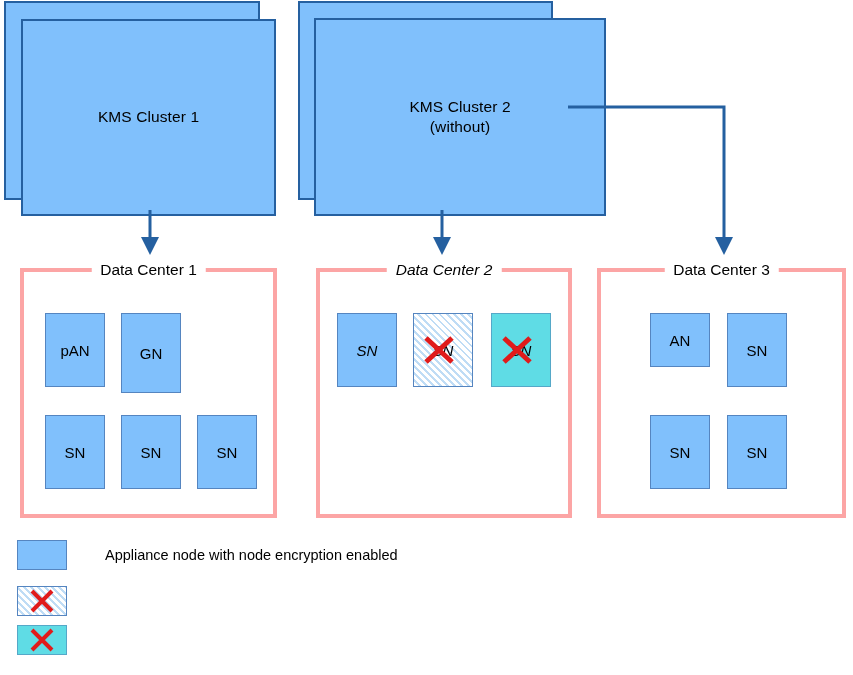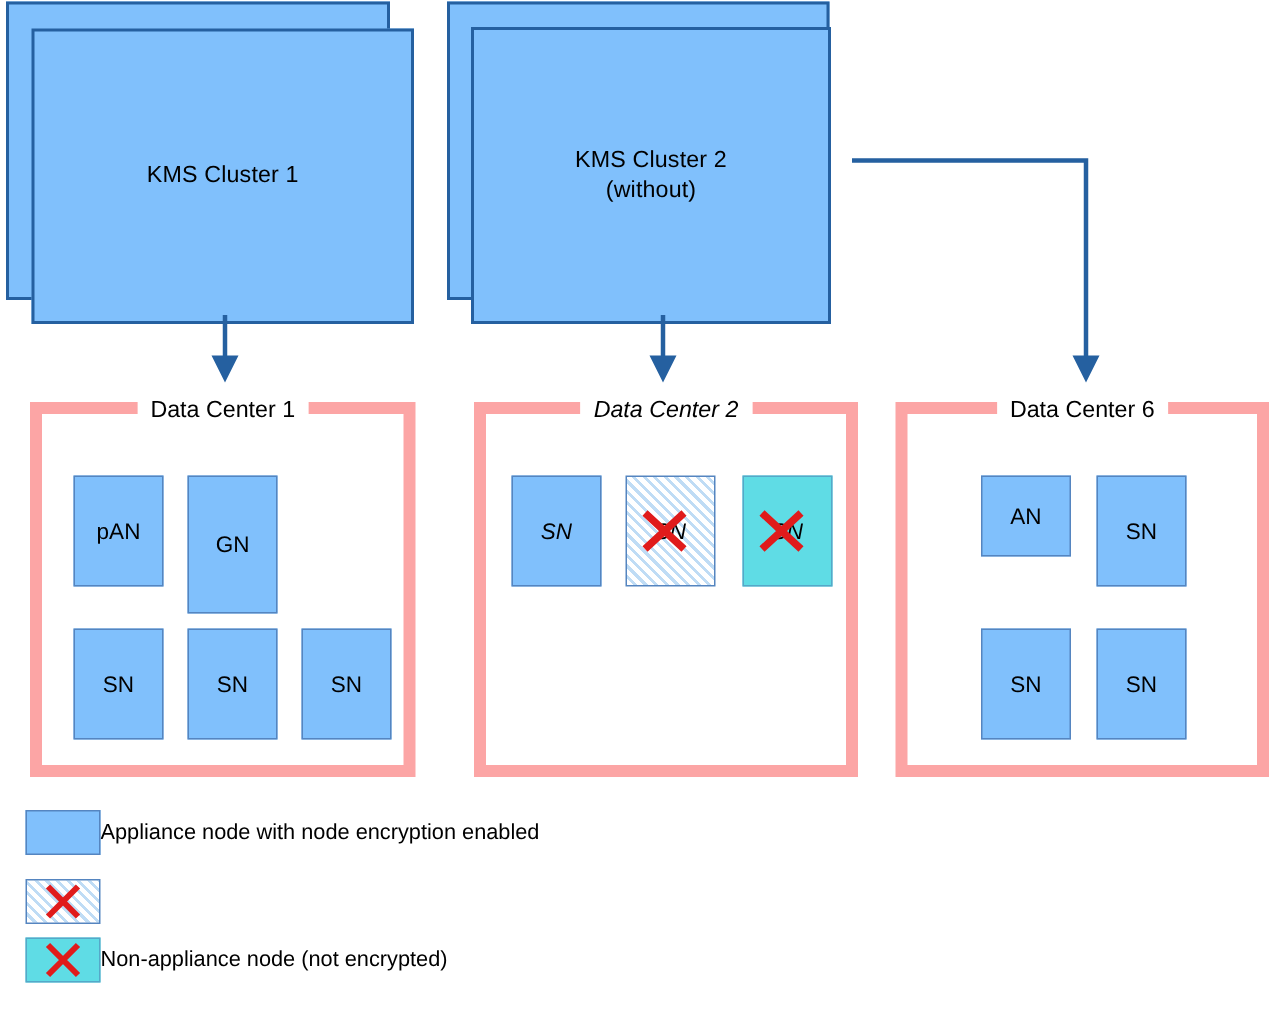--- a/index.html
+++ b/index.html
@@ -39,21 +39,21 @@
   .kms-label {
     font-size: 15.5px;
     color: #000000;
     line-height: 1.32;
     letter-spacing: 0.1px;
   }
 
   
   .dc-panel {
     position: absolute;
-    border: 8px solid #fca5a5;
+    border: 4px solid #fca5a5;
     box-sizing: border-box;
     background: transparent;
   }
   .dc-title {
     position: absolute;
     top: -11px;
     left: 50%;
     transform: translateX(-50%);
     background: #ffffff;
     padding: 0 9px;
@@ -129,20 +129,21 @@
       #ffffff 0px, #ffffff 3px,
       #BFDCF5 3px, #BFDCF5 5px
     );
   }
   .legend-x {
     position: absolute;
     left: 50%; top: 50%;
     transform: translate(-50%, -50%);
   }
   .legend-label {
+    margin-left: 38px;
     font-size: 14.5px;
     color: #000000;
     white-space: nowrap;
   }
 </style>
 </head>
 <body>
 
 <div id="stage">
 
@@ -150,21 +151,21 @@
     <div class="kms-card back" style="left:4px; top:1px; width:256px; height:199px;"></div>
     <div class="kms-card front" style="left:21px; top:19px; width:255px; height:197px;">
       <div class="kms-label">
         <div>KMS Cluster 1</div>
       </div>
     </div>
   </div>
 
   <div class="kms-group" style="left:0px; top:0px; width:600px; height:220px;">
     <div class="kms-card back" style="left:298px; top:1px; width:255px; height:199px;"></div>
-    <div class="kms-card front" style="left:314px; top:18px; width:240px; height:198px;">
+    <div class="kms-card front" style="left:314px; top:18px; width:292px; height:198px;">
       <div class="kms-label">
         <div>KMS Cluster 2</div>
         <div>(without)</div>
       </div>
     </div>
   </div>
 
   <svg class="conn" style="left:128px; top:210px;" width="44" height="48" viewBox="0 0 44 48">
     <path d="M22,0 L22,30" stroke="#2560A0" stroke-width="3" fill="none"></path>
     <path d="M22,45 L13,27 L31,27 Z" fill="#2560A0"></path>
@@ -179,21 +180,21 @@
     <path d="M2,7 L158,7 L158,138" stroke="#2560A0" stroke-width="3" fill="none"></path>
     <path d="M158,155 L149,137 L167,137 Z" fill="#2560A0"></path>
   </svg>
 
   <div class="dc-panel" style="left:20px; top:268px; width:257px; height:250px;">
     <div class="dc-title">Data Center 1</div>
 
     <div class="node enc" style="left:21px; top:41px; width:60px; height:74px;">
       <span class="node-text">pAN</span>
     </div>
-    <div class="node enc" style="left:97px; top:41px; width:60px; height:92px;">
+    <div class="node enc" style="left:97px; top:41px; width:60px; height:80px;">
       <span class="node-text">GN</span>
     </div>
     <div class="node enc" style="left:21px; top:143px; width:60px; height:74px;">
       <span class="node-text">SN</span>
     </div>
     <div class="node enc" style="left:97px; top:143px; width:60px; height:74px;">
       <span class="node-text">SN</span>
     </div>
     <div class="node enc" style="left:173px; top:143px; width:60px; height:74px;">
       <span class="node-text">SN</span>
@@ -216,21 +217,21 @@
 
     <div class="node teal" style="left:171px; top:41px; width:60px; height:74px;">
       <span class="node-text">SN</span>
       <svg class="xmark" width="34" height="30" viewBox="0 0 34 30" style="margin-left:-4px;">
         <path d="M4,3 L30,27 M30,3 L4,27" stroke="#E01B1B" stroke-width="5" stroke-linecap="butt"></path>
       </svg>
     </div>
   </div>
 
   <div class="dc-panel" style="left:597px; top:268px; width:249px; height:250px;">
-    <div class="dc-title">Data Center 6</div>
+    <div class="dc-title">Data Center 3</div>
 
     <div class="node enc" style="left:49px; top:41px; width:60px; height:54px;">
       <span class="node-text">AN</span>
     </div>
     <div class="node enc" style="left:126px; top:41px; width:60px; height:74px;">
       <span class="node-text">SN</span>
     </div>
     <div class="node enc" style="left:49px; top:143px; width:60px; height:74px;">
       <span class="node-text">SN</span>
     </div>
@@ -253,18 +254,17 @@
         </svg>
       </div>
     </div>
 
     <div class="legend-row" style="left:0px; top:85px;">
       <div class="legend-swatch teal">
         <svg class="legend-x" width="26" height="24" viewBox="0 0 26 24">
           <path d="M3,2 L23,22 M23,2 L3,22" stroke="#E01B1B" stroke-width="4" stroke-linecap="butt"></path>
         </svg>
       </div>
-      <div class="legend-label">Non-appliance node (not encrypted)</div>
     </div>
 
   </div>
 
 </div>
 
 </body></html>

